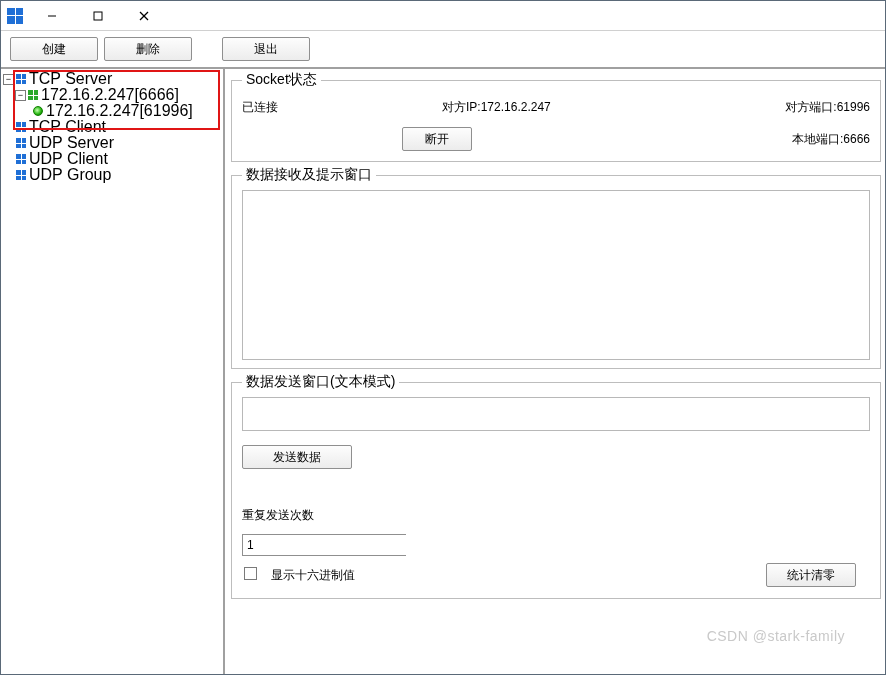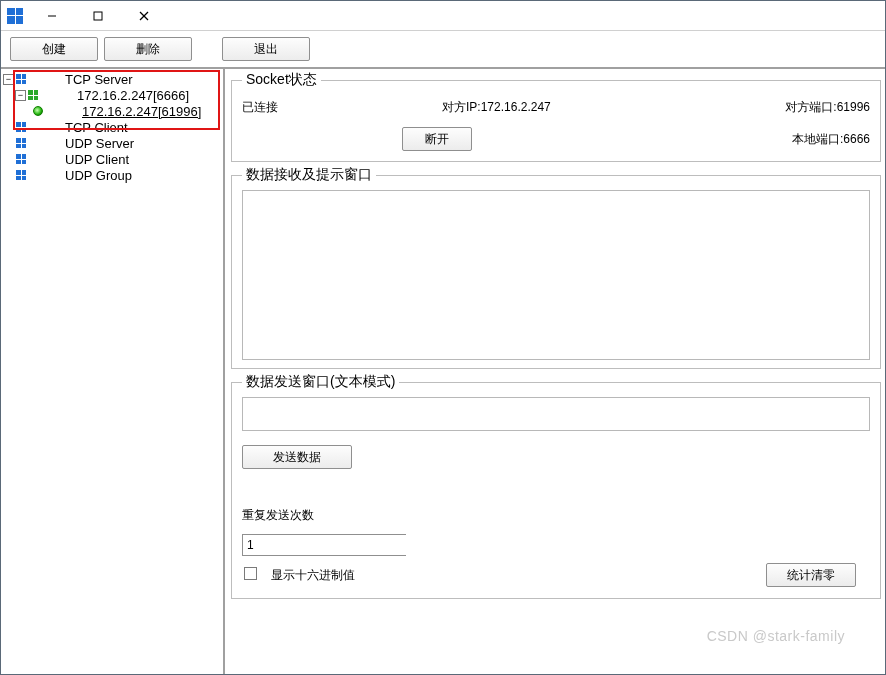--- a/index.html
+++ b/index.html
@@ -77,23 +77,23 @@
     width:10px; height:10px; margin-right:3px;
     display:grid; grid-template-columns:1fr 1fr; grid-template-rows:1fr 1fr; gap:1px;
   }
   .tree-row .ico span { background:#1f6fd6; }
   .tree-row .ico.srv span { background:#2aa82a; }
   .tree-row .ico.conn {
     display:block; border-radius:50%;
     background: radial-gradient(circle at 40% 40%, #c6ffb0, #2dbb18 55%, #0f7e00 80%);
     border:1px solid #0f7e00;
   }
-  .tree-row .lbl { font-size:13px;margin-left:36px; }
+  .tree-row .lbl { font-size:16px; }
   .indent1 { padding-left:12px; }
-  .indent2 { padding-left:30px;text-decoration:underline; }
+  .indent2 { padding-left:30px; }
   .redbox {
     position:absolute;
     border:2px solid #e01515;
     pointer-events:none;
   }
 
   .right {
     flex:1; display:flex; flex-direction:column;
     padding:2px 4px 4px 6px;
     gap:4px;

